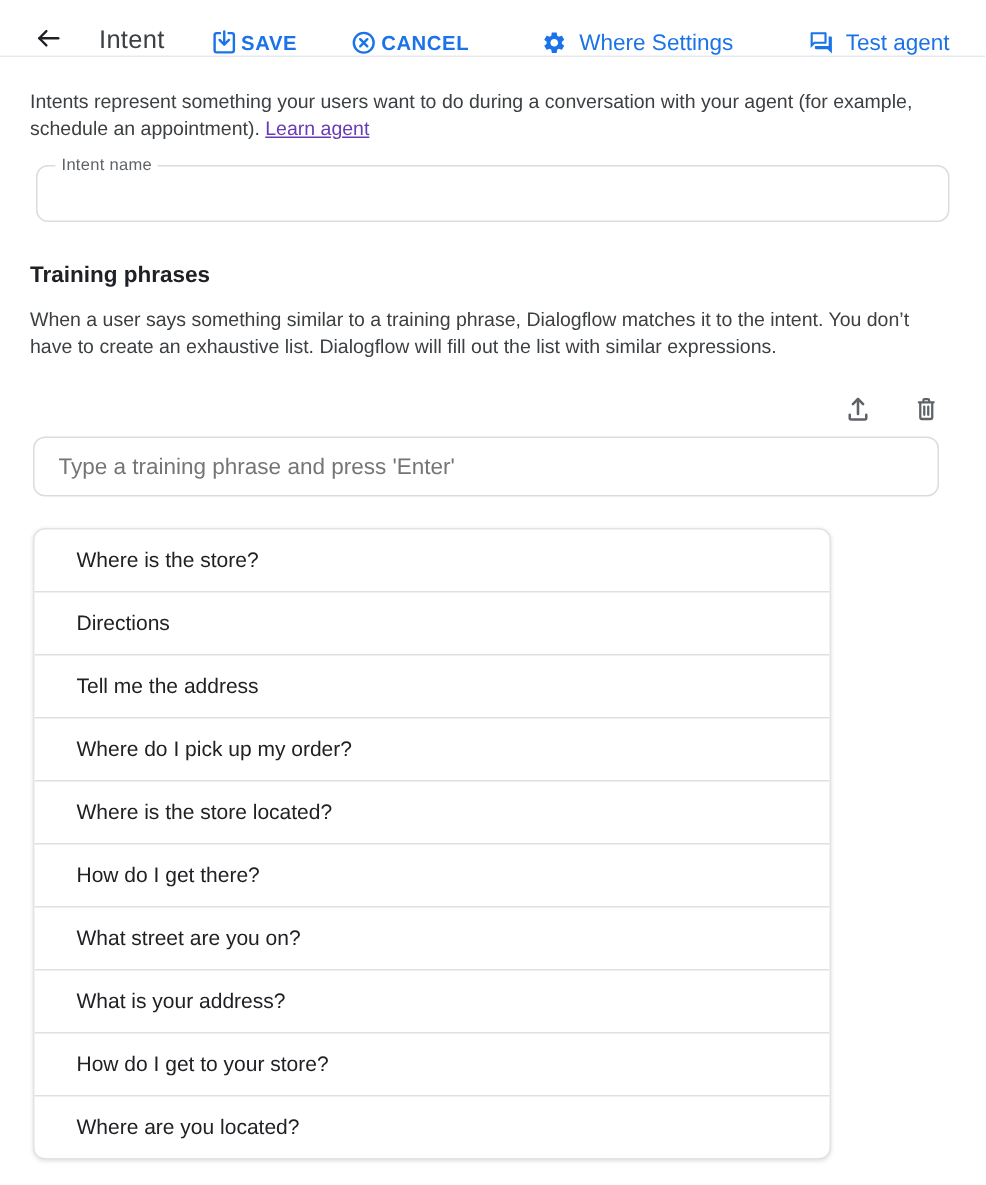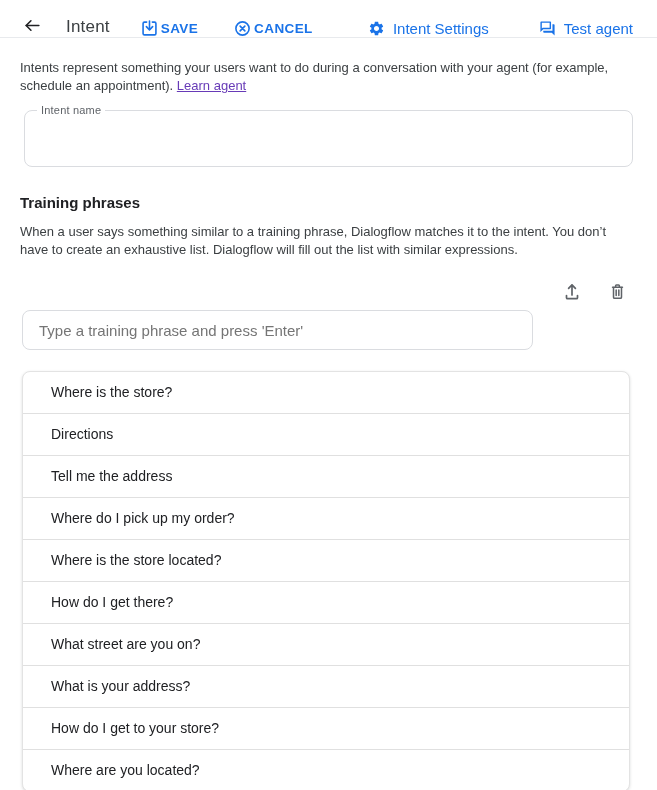--- a/index.html
+++ b/index.html
@@ -46,21 +46,21 @@
   .intro a {
     color: #673ab7; text-decoration: underline; cursor: pointer;
   }
 
   
   .outlined-field {
     position: relative;
     margin: 15px 2px 0 4px;
     border: 1px solid #dadce0;
     border-radius: 8px;
-    height: 57px;
+    height: 38px;
     display: flex; align-items: flex-end;
   }
   .outlined-field .float-label {
     position: absolute; top: -7px; left: 12px;
     background: #fff; padding: 0 4px;
     font-size: 11px; color: #5f6368; letter-spacing: .2px;
   }
   .outlined-field input {
     border: none; outline: none; width: 100%;
     font-family: inherit; font-size: 15px; color: #202124;
@@ -84,33 +84,33 @@
     gap: 23px; padding-right: 7px;
   }
   .icon-btn {
     background: none; border: none; cursor: pointer;
     width: 22px; height: 22px; display: flex; align-items: center; justify-content: center;
     color: #5f6368;
   }
 
   .phrase-input {
     margin-top: 8px;
-    width: 511px; margin-left: 2px;
+    width: 604px; margin-left: 2px;
     height: 40px;
     border: 1px solid #dadce0; border-radius: 8px;
     padding: 0 16px;
     font-family: inherit; font-size: 15px; color: #202124;
     outline: none;
   }
   .phrase-input::placeholder { color: #757575; opacity: 1; }
 
   
   .phrase-card {
     margin: 21px 0 0 2px;
-    width: 608px;
+    width: 532px;
     border: 1px solid #e3e3e3;
     border-radius: 8px;
     background: #fff;
     box-shadow: 0 1px 3px rgba(60,64,67,.18);
     overflow: hidden;
   }
   .phrase-row {
     padding: 11px 16px 11px 28px;
     font-size: 14px; line-height: 19px; color: #202124;
     border-bottom: 1px solid #e0e0e0;
@@ -157,21 +157,21 @@
   </button>
 
   <div class="hdr-spacer"></div>
 
   <button class="hdr-btn action">
     <span>
       <svg width="17" height="17" viewBox="0 0 24 24" fill="#1a73e8">
         <path d="M19.14 12.94c.04-.3.06-.61.06-.94 0-.32-.02-.64-.07-.94l2.03-1.58c.18-.14.23-.41.12-.61l-1.92-3.32c-.12-.22-.37-.29-.59-.22l-2.39.96c-.5-.38-1.03-.7-1.62-.94l-.36-2.54c-.04-.24-.24-.41-.48-.41h-3.84c-.24 0-.43.17-.47.41l-.36 2.54c-.59.24-1.13.57-1.62.94l-2.39-.96c-.22-.08-.47 0-.59.22L2.74 8.87c-.12.21-.08.47.12.61l2.03 1.58c-.05.3-.09.63-.09.94s.02.64.07.94l-2.03 1.58c-.18.14-.23.41-.12.61l1.92 3.32c.12.22.37.29.59.22l2.39-.96c.5.38 1.03.7 1.62.94l.36 2.54c.05.24.24.41.48.41h3.84c.24 0 .44-.17.47-.41l.36-2.54c.59-.24 1.13-.56 1.62-.94l2.39.96c.22.08.47 0 .59-.22l1.92-3.32c.12-.22.07-.47-.12-.61l-2.01-1.58zM12 15.6c-1.98 0-3.6-1.62-3.6-3.6s1.62-3.6 3.6-3.6 3.6 1.62 3.6 3.6-1.62 3.6-3.6 3.6z"></path>
       </svg>
     </span>
-    <span>Intent Settings</span>
+    <span>Where Settings</span>
   </button>
 
   <button class="hdr-btn action btn-test">
     <span>
       <svg width="17" height="17" viewBox="0 0 24 24" fill="#1a73e8">
         <path d="M15 4v7H5.17L4 12.17V4h11m1-2H3c-.55 0-1 .45-1 1v14l4-4h10c.55 0 1-.45 1-1V3c0-.55-.45-1-1-1zm5 4h-2v9H6v2c0 .55.45 1 1 1h11l4 4V7c0-.55-.45-1-1-1z"></path>
       </svg>
     </span>
     <span>Test agent</span>
   </button>

